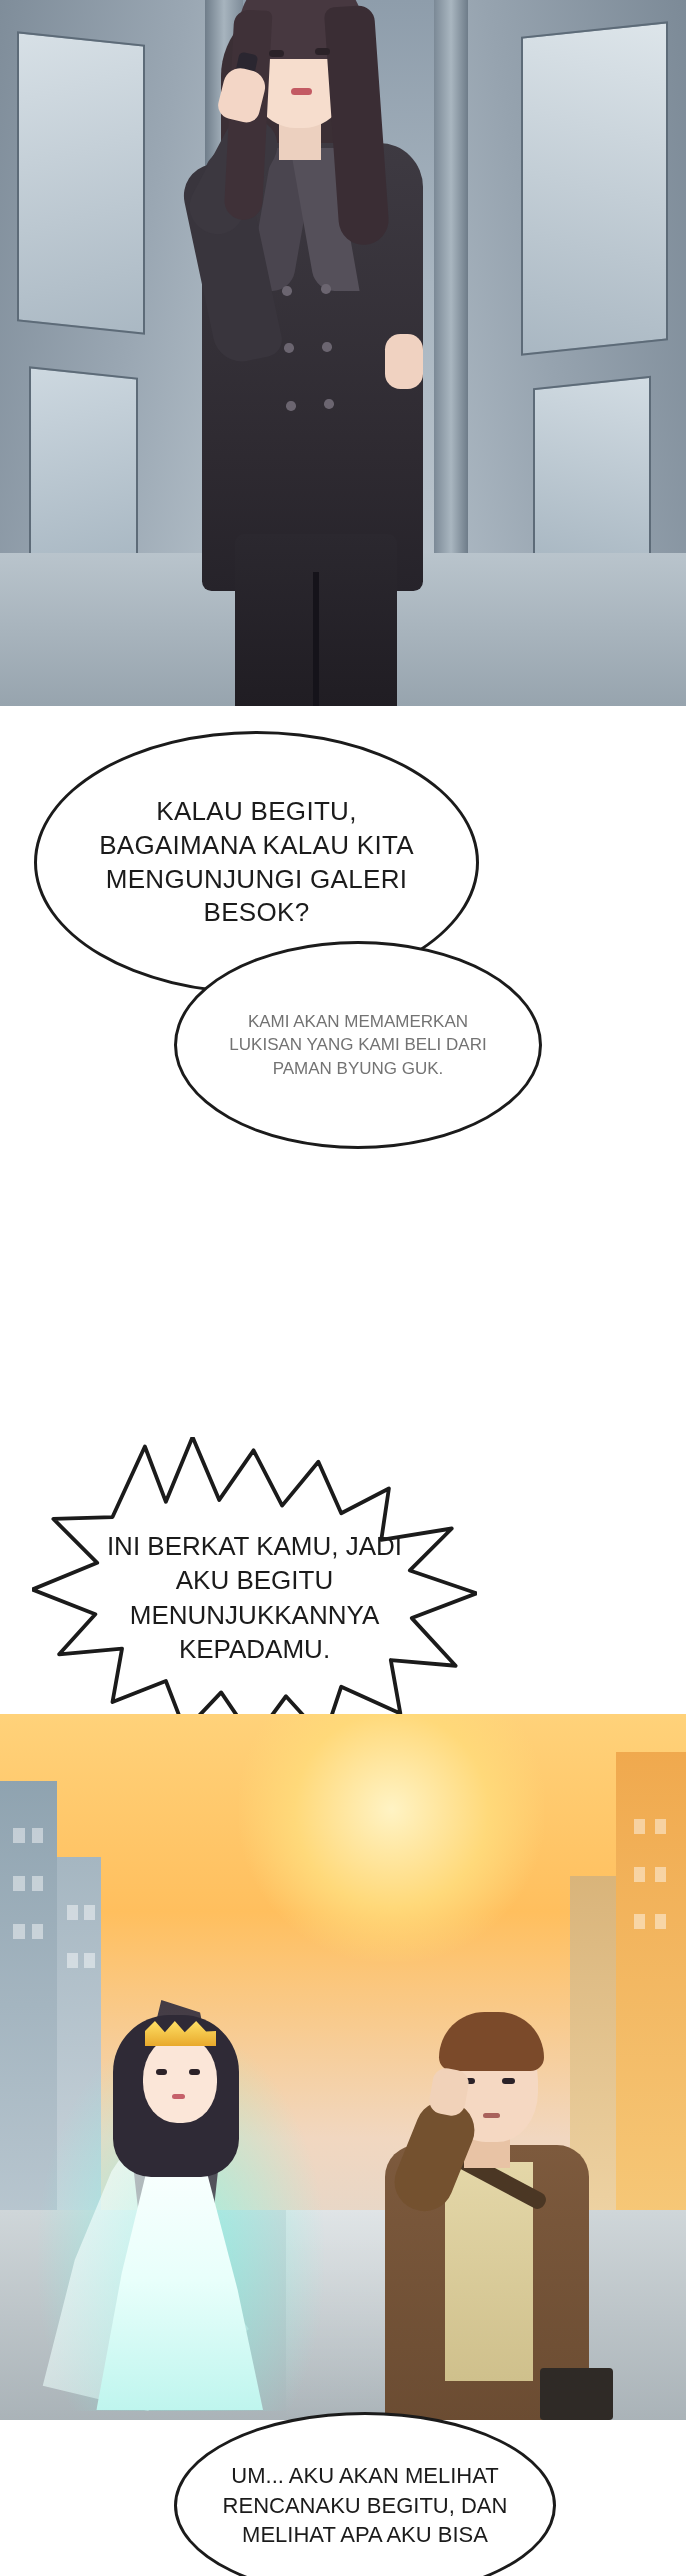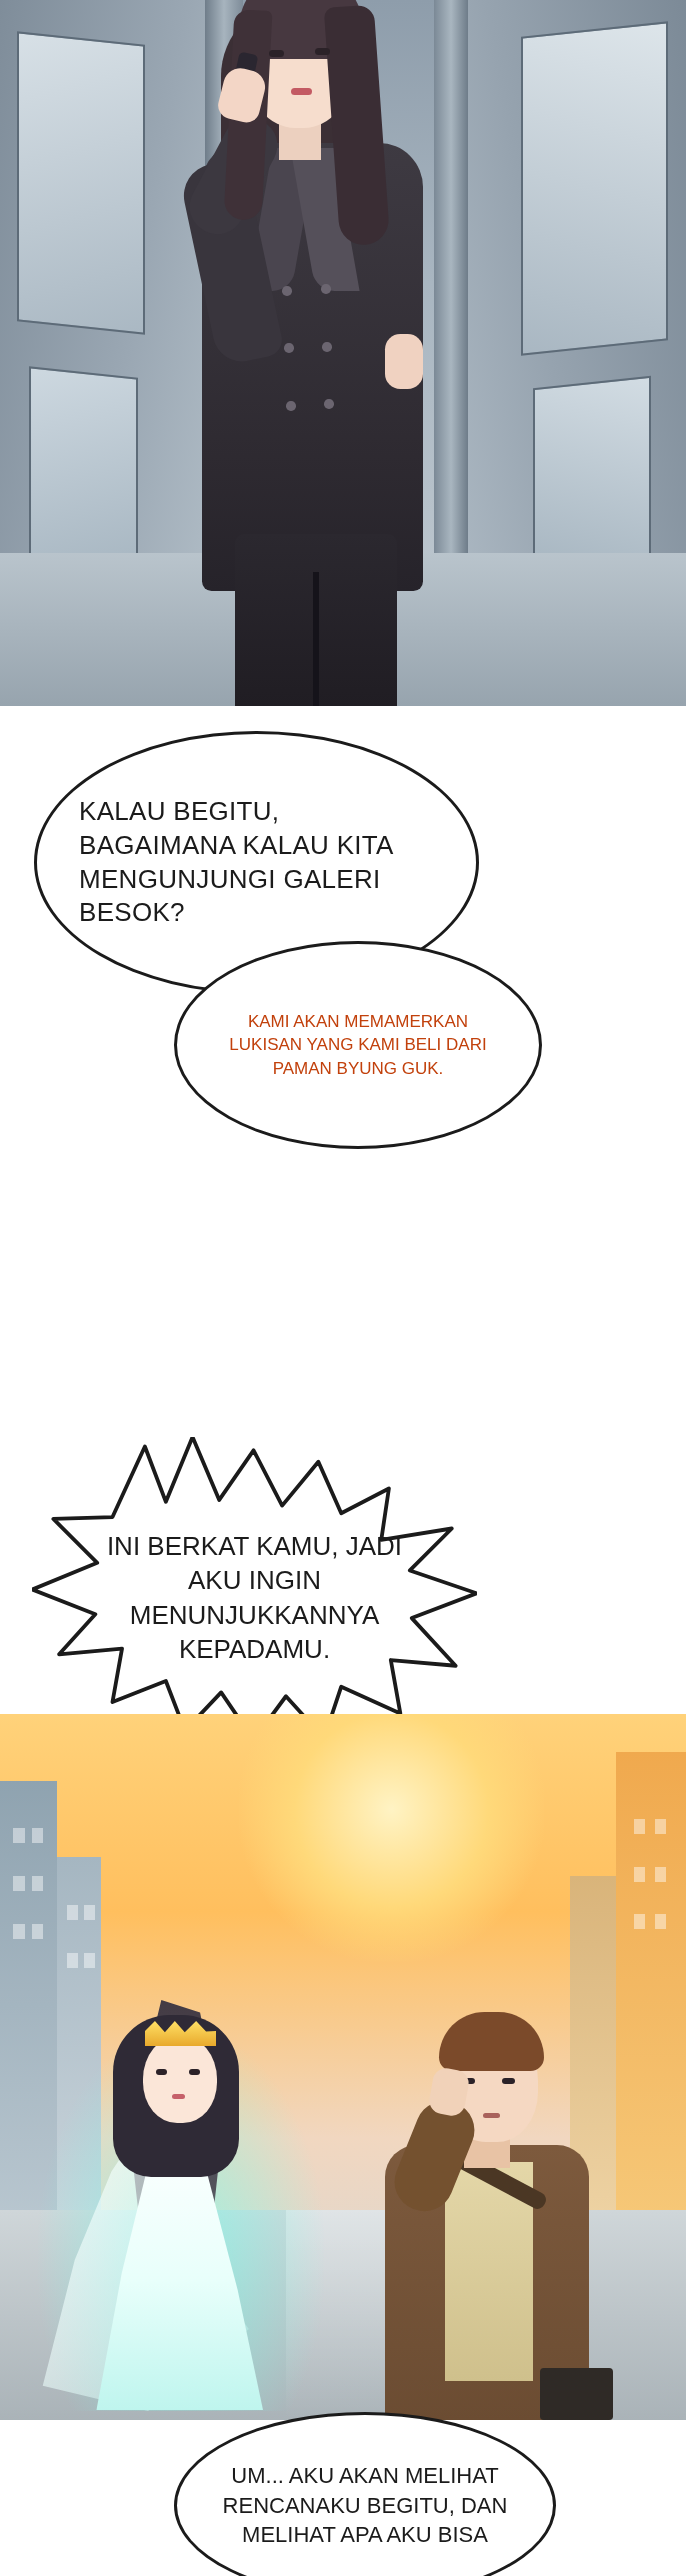--- a/index.html
+++ b/index.html
@@ -159,42 +159,42 @@
   .bubble-main {
     position:absolute;
     left:34px; top:731px; width:445px; height:263px;
     background:#ffffff;
     border:3.8px solid #1b1b1b;
     border-radius:50%;
     display:flex; align-items:center; justify-content:center;
     box-sizing:border-box;
   }
   .bubble-main .txt {
-    text-align:left;
+    text-align:center;
     font-size:26px;
     line-height:1.30;
     color:#1b1b1b;
     letter-spacing:0.3px;
     padding: 0 42px;
   }
   .bubble-sub {
     position:absolute;
     left:174px; top:941px; width:368px; height:208px;
     background:#ffffff;
     border:3.8px solid #1b1b1b;
     border-radius:50%;
     display:flex; align-items:center; justify-content:center;
     box-sizing:border-box;
     z-index:3;
   }
   .bubble-sub .txt {
     text-align:center;
     font-size:17px;
     line-height:1.38;
-    color:#c2410c;
+    color:#737373;
     padding: 0 50px;
   }
 
   
   .bubble-spiky {
     position:absolute;
     left:32px; top:1437px; width:445px; height:305px;
   }
   .bubble-spiky svg { display:block; }
   .bubble-spiky .txt {
@@ -392,21 +392,21 @@
   </div>
 
   <div class="bubble-sub">
     <div class="txt">KAMI AKAN MEMAMERKAN LUKISAN YANG KAMI BELI DARI PAMAN BYUNG GUK.</div>
   </div>
 
   <div class="bubble-spiky">
     <svg width="445" height="305" viewBox="0 0 466 320">
       <polygon points="118,10 140,68 168,0 196,66 232,14 262,72 300,26 324,80 374,54 366,108 440,96 396,140 466,164 398,190 444,240 376,234 386,290 324,262 306,316 266,272 232,318 198,268 160,308 140,256 84,278 94,222 28,228 66,186 0,160 68,132 22,86 84,84" fill="#ffffff" stroke="#1b1b1b" stroke-width="4" stroke-linejoin="round"></polygon>
     </svg>
-    <div class="txt">INI BERKAT KAMU, JADI AKU INGIN MENUNJUKKANNYA KEPADAMU.</div>
+    <div class="txt">INI BERKAT KAMU, JADI AKU BEGITU MENUNJUKKANNYA KEPADAMU.</div>
   </div>
 
   <div class="panel2">
     <div class="p2-sun"></div>
     <div class="p2-bldL1"></div>
     <div class="p2-bldL2"></div>
     <div class="p2-bldR1"></div>
     <div class="p2-bldR2"></div>
 
     <div class="p2-win" style="left:13.4px; top:114px;"></div>

